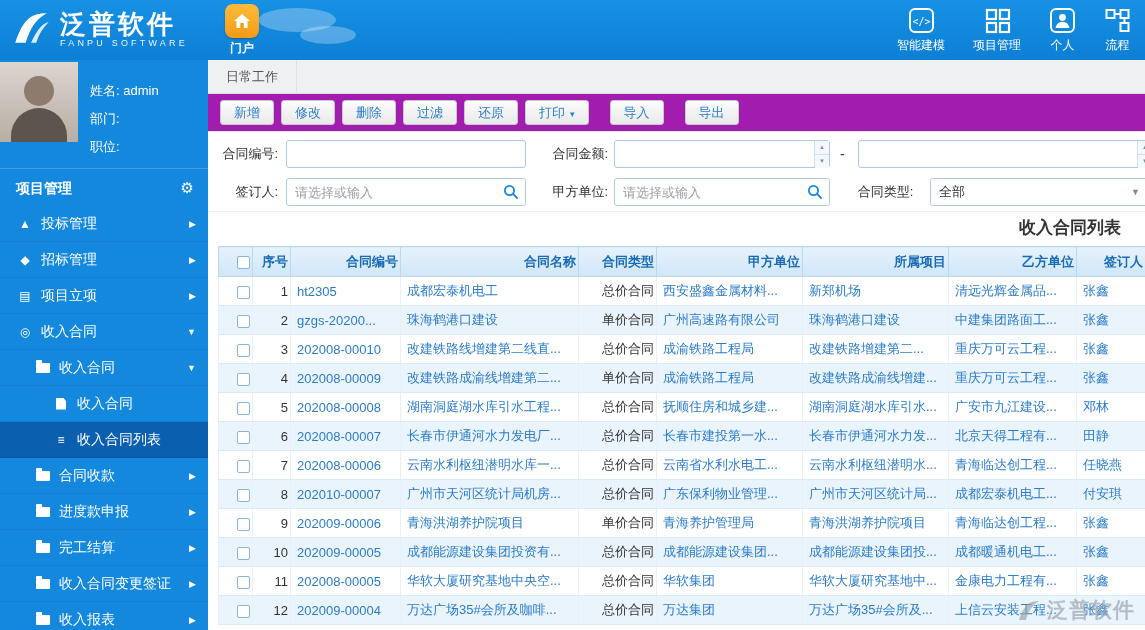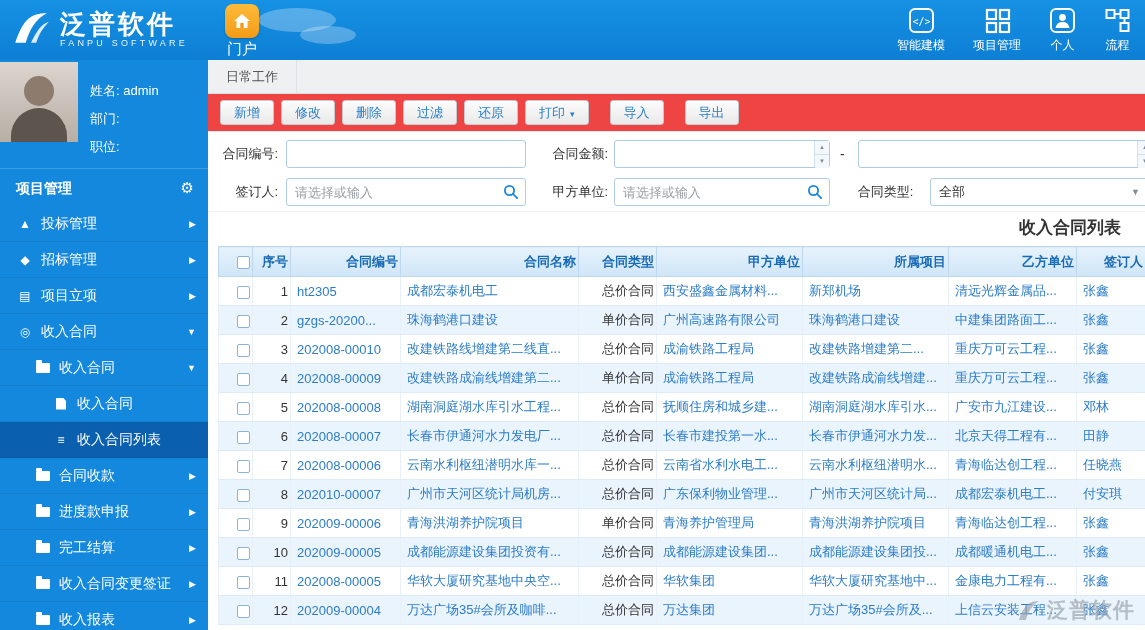--- a/index.html
+++ b/index.html
@@ -9,21 +9,21 @@
   
   .app-header { position:absolute; left:0; top:0; width:1145px; height:60px;
     background:linear-gradient(#1691e3,#0d7fd4); z-index:5; }
   .logo { position:absolute; left:10px; top:8px; display:flex; align-items:center; }
   .logo-mark { width:42px; height:42px; margin-right:8px; }
   .logo-text-main { color:#fff; font-size:26px; font-weight:bold; letter-spacing:3px; line-height:28px; }
   .logo-text-sub { color:#eaf4fd; font-size:9px; letter-spacing:3.2px; }
   .portal { position:absolute; left:218px; top:4px; width:48px; text-align:center; cursor:pointer; }
   .portal-icon { width:34px; height:34px; margin:0 auto; background:linear-gradient(#fdbb3a,#f49b16); border-radius:8px;
     display:flex; align-items:center; justify-content:center; box-shadow:0 1px 2px rgba(0,0,0,.25); }
-  .portal-label { color:#fff; font-size:15px; font-weight:normal; margin-top:2px; }
+  .portal-label { color:#fff; font-size:12px; font-weight:bold; margin-top:2px; }
   .cloud { position:absolute; background:rgba(255,255,255,.28); border-radius:50%; }
   .cloud.c1 { left:258px; top:8px;  width:78px; height:24px; }
   .cloud.c2 { left:300px; top:26px; width:56px; height:18px; }
   .hnav-group { position:absolute; right:14px; top:7px; display:flex; gap:28px; }
   .hnav { display:flex; flex-direction:column; align-items:center; cursor:pointer; }
   .hnav-icon { width:27px; height:27px; }
   .hnav-label { color:#fff; font-size:12px; margin-top:3px; white-space:nowrap; }
 
   
   .sidebar { position:absolute; left:0; top:60px; width:208px; height:570px; background:#1488dc; overflow:hidden; z-index:4; }
@@ -51,21 +51,21 @@
   .side-arrow { position:absolute; right:12px; font-size:9px; }
 
   
   .main { position:absolute; left:208px; top:60px; width:937px; height:570px; background:#fff; overflow:hidden; }
   .tabbar { height:34px; background:#eef0f2; border-bottom:1px solid #d8dde1; display:flex; }
   .tab { height:34px; line-height:34px; padding:0 18px; font-size:13px; color:#555; cursor:pointer;
     border-right:1px solid #dde2e6; }
   .tab.active { background:#fff; color:#333; position:relative; border-left:1px solid #dde2e6; }
   .tab-close { color:#d05c5c; font-size:12px; margin-left:5px; position:relative; top:-6px; cursor:pointer; }
 
-  .toolbar { height:38px; padding:6px 16px 0 12px; border-bottom:1px solid #e4e8eb; background:#ef4444; }
+  .toolbar { height:38px; padding:6px 16px 0 12px; border-bottom:1px solid #e4e8eb; background:#a21caf; }
   .tb-btn { height:25px; padding:0 13px; margin-right:7px; font-size:13px; color:#2a7fc9; cursor:pointer;
     background:linear-gradient(#fcfcfc,#e9e9e9); border:1px solid #c6c9cc; border-radius:3px; font-family:inherit; }
   .tb-btn.gap { margin-left:14px; }
   .caret { font-size:9px; margin-left:5px; color:#2a7fc9; }
 
   .filters { position:relative; height:80px; border-bottom:1px solid #eef1f3; overflow:hidden; background:#fff; }
   .f-label { position:absolute; height:28px; line-height:28px; font-size:13px; color:#333; text-align:right; }
   .f-input-wrap { position:absolute; height:28px; }
   .f-input { width:100%; height:28px; border:1px solid #aecbe6; border-radius:3px; font-size:13px; padding:0 26px 0 8px;
     color:#333; outline:none; font-family:inherit; }

